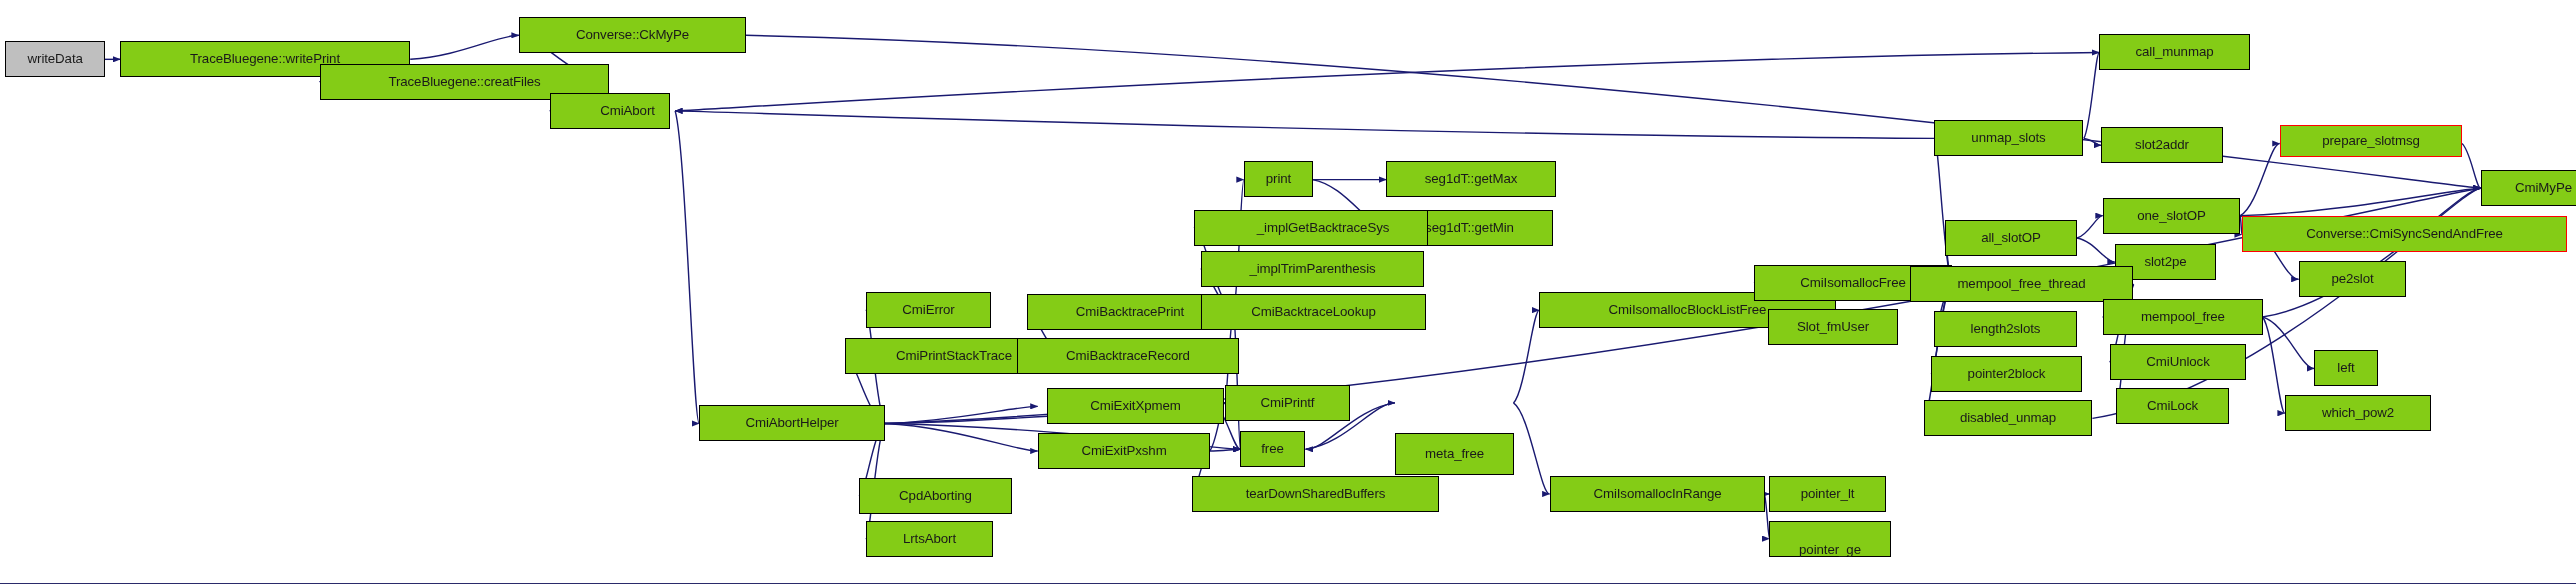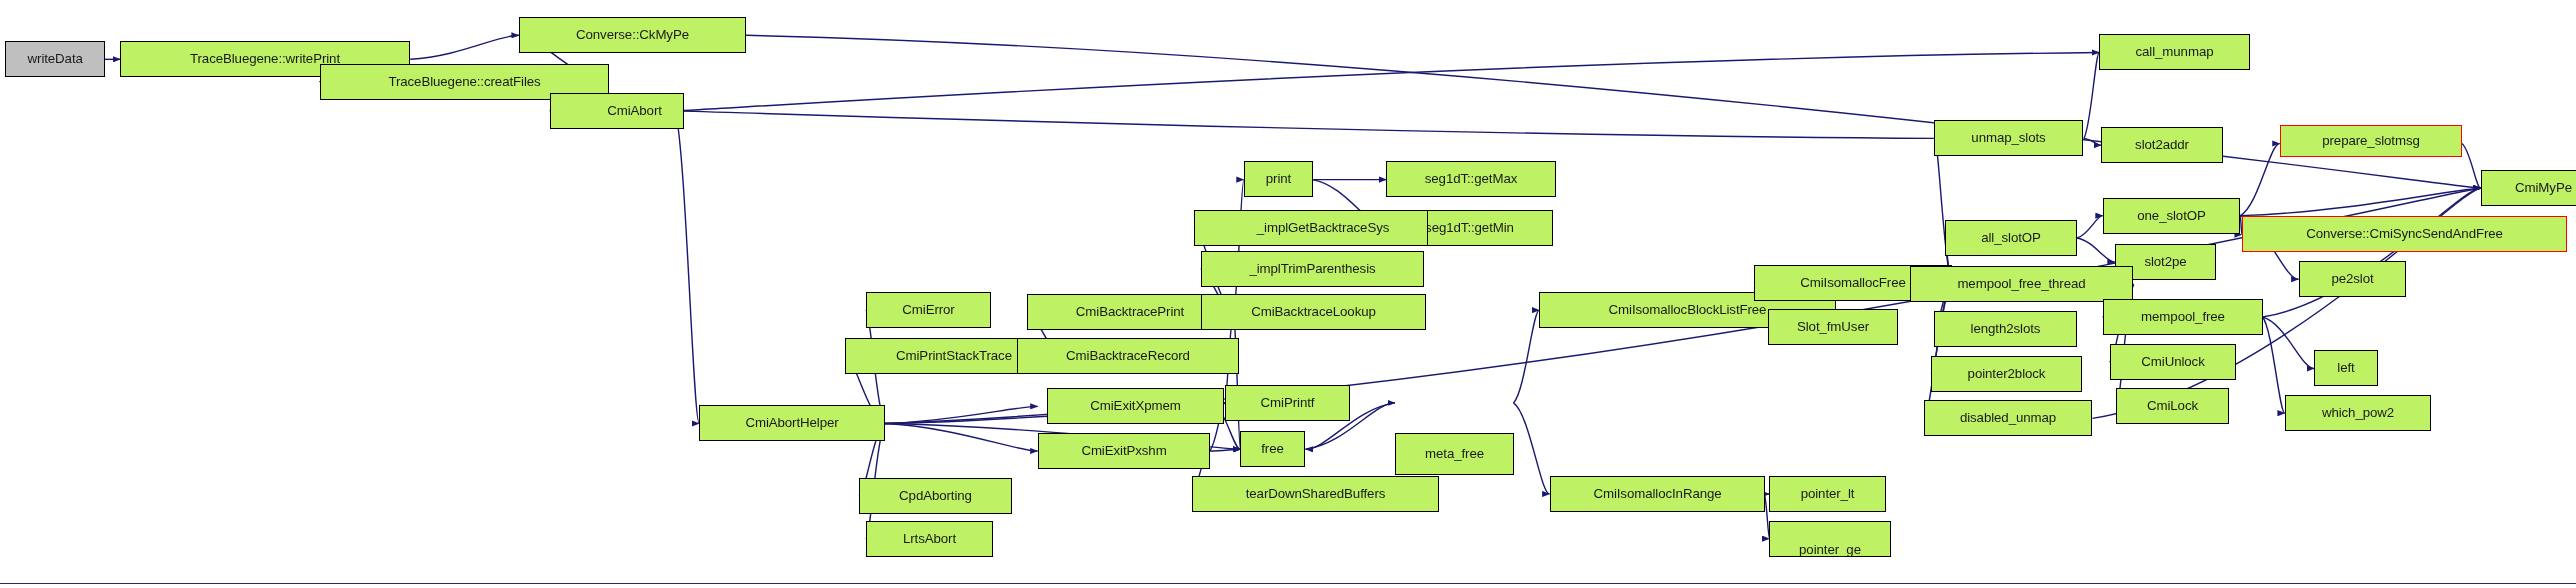--- a/index.html
+++ b/index.html
@@ -10,21 +10,21 @@
     height:589px;
     background:#ffffff;
     font-family:"Liberation Sans", sans-serif;
     overflow:hidden;
   }
   svg#edges{position:absolute;left:0;top:0;width:2576px;height:589px;overflow:visible;}
   .node{
     position:absolute;
     box-sizing:border-box;
     border:0.9px solid #000000;
-    background:#bef264;
+    background:#84cc16;
     color:#1a1a1a;
     font-size:13.3px;
     line-height:1;
     display:flex;
     align-items:center;
     justify-content:center;
     white-space:nowrap;
     letter-spacing:-0.1px;
   }
   .node.root{
@@ -126,21 +126,21 @@
       </div>
       <div class="node" style="left: 120px; top: 41px; width: 290px; height: 36px;">
         <span class="lbl">TraceBluegene::writePrint</span>
       </div>
       <div class="node" style="left: 320px; top: 64px; width: 289px; height: 36px;">
         <span class="lbl">TraceBluegene::creatFiles</span>
       </div>
       <div class="node" style="left: 519px; top: 17px; width: 227px; height: 36px;">
         <span class="lbl">Converse::CkMyPe</span>
       </div>
-      <div class="node" style="left: 550px; top: 93px; width: 134px; height: 36px; padding-left: 35px;">
+      <div class="node" style="left: 550px; top: 93px; width: 120px; height: 36px; padding-left: 35px;">
         <span class="lbl">CmiAbort</span>
       </div>
       <div class="node" style="left: 699px; top: 405px; width: 186px; height: 36px;">
         <span class="lbl">CmiAbortHelper</span>
       </div>
       <div class="node" style="left: 866px; top: 292px; width: 125px; height: 36px;">
         <span class="lbl">CmiError</span>
       </div>
       <div class="node" style="left: 845px; top: 338px; width: 218px; height: 36px;">
         <span class="lbl">CmiPrintStackTrace</span>
@@ -237,21 +237,21 @@
       </div>
       <div class="node" style="left: 1931px; top: 356px; width: 151px; height: 36px;">
         <span class="lbl">pointer2block</span>
       </div>
       <div class="node" style="left: 1924px; top: 400px; width: 168px; height: 36px;">
         <span class="lbl">disabled_unmap</span>
       </div>
       <div class="node" style="left: 2103px; top: 299px; width: 160px; height: 36px;">
         <span class="lbl">mempool_free</span>
       </div>
-      <div class="node" style="left: 2110px; top: 344px; width: 126px; height: 36px;">
+      <div class="node" style="left: 2110px; top: 344px; width: 136px; height: 36px;">
         <span class="lbl">CmiUnlock</span>
       </div>
       <div class="node" style="left: 2116px; top: 388px; width: 113px; height: 36px;">
         <span class="lbl">CmiLock</span>
       </div>
       <div class="node redborder" style="left: 2280px; top: 125px; width: 182px; height: 32px;">
         <span class="lbl">prepare_slotmsg</span>
       </div>
       <div class="node redborder" style="left: 2242px; top: 216px; width: 325px; height: 36px;">
         <span class="lbl">Converse::CmiSyncSendAndFree</span>

